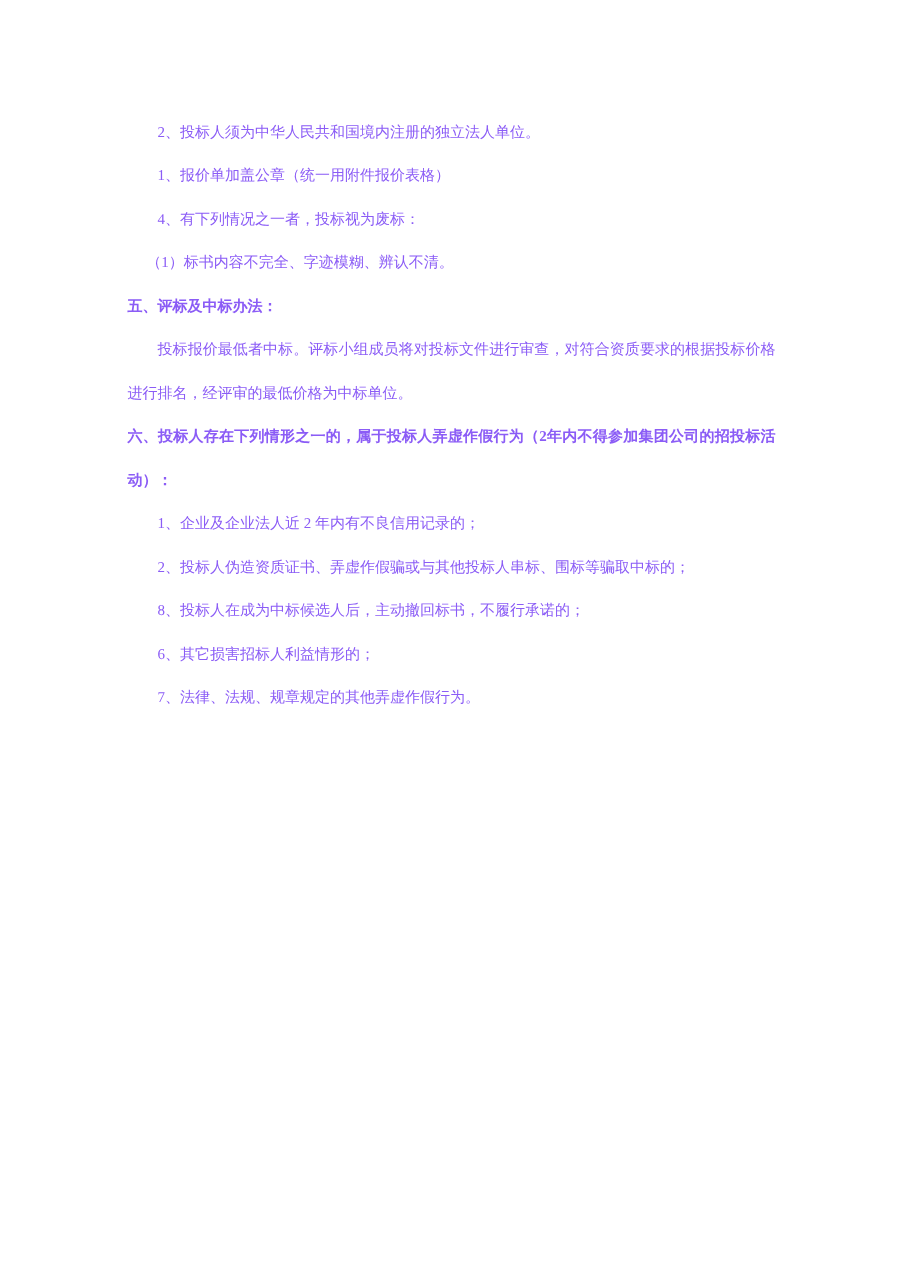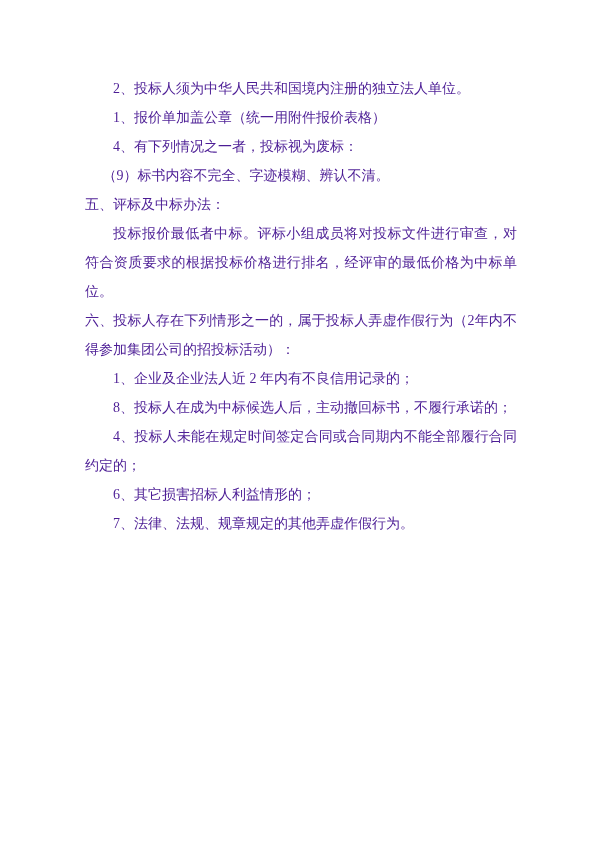--- a/index.html
+++ b/index.html
@@ -15,49 +15,49 @@
     width: 600px;
     height: 849px;
     background: #ffffff;
     overflow: hidden;
   }
   .content {
     position: absolute;
     left: 85px;
     top: 74px;
     width: 432px;
-    color: #4c1d95;
-    font-size: 14px;
+    color: #8b5cf6;
+    font-size: 10px;
     line-height: 29px;
   }
   .para {
     margin: 0;
     text-align: justify;
     text-indent: 2em;
     word-break: break-all;
   }
   .para.sub {
     text-indent: 1.25em;
   }
   .para.heading {
-    font-weight: 400;
+    font-weight: 700;
     text-indent: 0;
   }
 </style>
 </head>
 <body>
 
 <div class="page">
   <div class="content">
     <p class="para">2、投标人须为中华人民共和国境内注册的独立法人单位。</p>
     <p class="para">1、报价单加盖公章（统一用附件报价表格）</p>
     <p class="para">4、有下列情况之一者，投标视为废标：</p>
-    <p class="para sub">（9）标书内容不完全、字迹模糊、辨认不清。</p>
+    <p class="para sub">（1）标书内容不完全、字迹模糊、辨认不清。</p>
     <p class="para heading">五、评标及中标办法：</p>
     <p class="para">投标报价最低者中标。评标小组成员将对投标文件进行审查，对符合资质要求的根据投标价格进行排名，经评审的最低价格为中标单位。</p>
     <p class="para heading">六、投标人存在下列情形之一的，属于投标人弄虚作假行为（2年内不得参加集团公司的招投标活动）：</p>
     <p class="para">1、企业及企业法人近 2 年内有不良信用记录的；</p>
+    <p class="para">2、投标人伪造资质证书、弄虚作假骗或与其他投标人串标、围标等骗取中标的；</p>
     <p class="para">8、投标人在成为中标候选人后，主动撤回标书，不履行承诺的；</p>
-    <p class="para">4、投标人未能在规定时间签定合同或合同期内不能全部履行合同约定的；</p>
     <p class="para">6、其它损害招标人利益情形的；</p>
     <p class="para">7、法律、法规、规章规定的其他弄虚作假行为。</p>
   </div>
 </div>
 
 </body></html>

